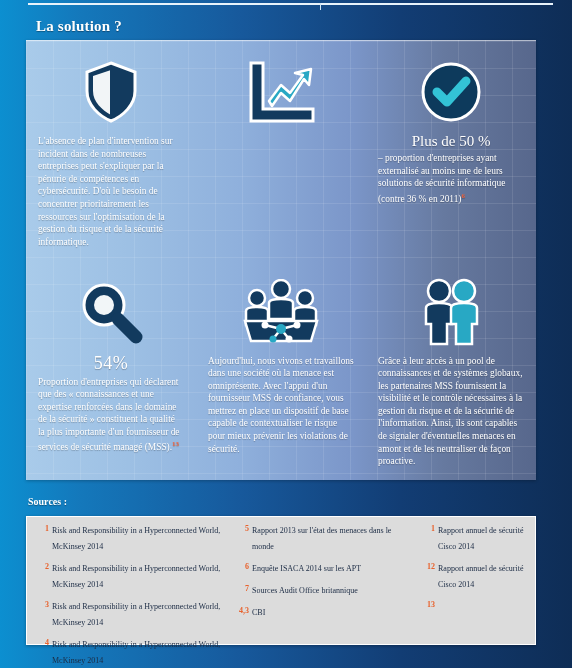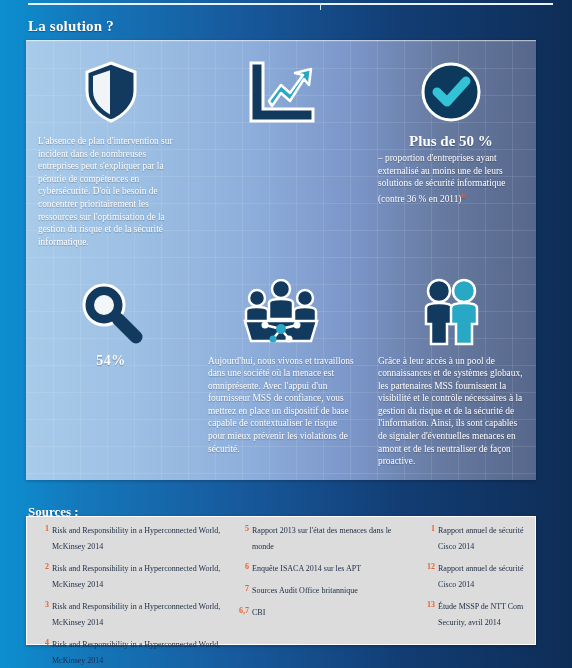--- a/index.html
+++ b/index.html
@@ -19,21 +19,21 @@
     width: 525px; height: 2px;
     background: #e8f3fb;
   }
   .top-rule-tick {
     position: absolute; left: 292px; top: 0px;
     width: 1px; height: 7px; background: #cfe4f2;
   }
 
   
   .section-title {
-    position: absolute; left: 28px; top: 18px;
+    position: absolute; left: 36px; top: 18px;
     color: #ffffff;
     font-size: 15px;
     font-weight: bold;
     letter-spacing: .2px;
     text-shadow: 0 1px 1px rgba(0,0,0,.35);
   }
 
   
   .panel {
     position: absolute;
@@ -58,26 +58,26 @@
   .icon-wrap {
     height: 82px;
     display: flex; align-items: center; justify-content: center;
   }
   .icon-wrap svg { display: block; }
 
   .stat {
     text-align: center;
     color: #ffffff;
     font-size: 15px;
-    font-weight: bold;
+    font-weight: normal;
     margin-bottom: 2px;
     text-shadow: 0 1px 1px rgba(0,0,0,.30);
   }
   .stat.bigpct {
-    font-size: 14px;
+    font-size: 18px;
     letter-spacing: .5px;
   }
 
   .body-text {
     color: #ffffff;
     font-size: 9.4px;
     line-height: 12.6px;
     text-align: left;
     text-shadow: 0 1px 1px rgba(0,0,0,.28);
   }
@@ -85,24 +85,23 @@
     color: #f0613a;
     font-size: 7px;
     font-weight: bold;
     vertical-align: super;
   }
 
   
   .sources-title {
     position: absolute; left: 28px; top: 496px;
     color: #ffffff;
-    font-size: 13px;
+    font-size: 10px;
     font-weight: bold;
     text-shadow: 0 1px 1px rgba(0,0,0,.35);
-    margin-top: 8px;
   }
 
   
   .sources-panel {
     position: absolute;
     left: 26px; top: 516px;
     width: 510px; height: 129px;
     background: #dcdcdc;
     border: 1px solid #ffffff;
     box-shadow: 0 1px 3px rgba(0,0,0,.3);
@@ -181,20 +180,21 @@
       <div class="icon-wrap">
         <svg width="64" height="64" viewBox="0 0 64 64">
           <circle cx="25" cy="25" r="20" fill="#123a5e" stroke="#ffffff" stroke-width="3"></circle>
           <circle cx="25" cy="25" r="10" fill="#f2f6f8"></circle>
           <path d="M39 39 L57 57" stroke="#123a5e" stroke-width="13" stroke-linecap="round"></path>
           <path d="M39 39 L57 57" stroke="#ffffff" stroke-width="16" stroke-linecap="round" opacity="0"></path>
           <path d="M38 38 L58 58" fill="none" stroke="#ffffff" stroke-width="3" stroke-linecap="round" opacity="0"></path>
         </svg>
       </div>
       <div class="stat bigpct">54%</div>
+      <div class="body-text"><span>Proportion d'entreprises qui déclarent que des « connaissances et une expertise renforcées dans le domaine de la sécurité » constituent la qualité la plus importante d'un fournisseur de services de sécurité managé (MSS).</span><sup class="ref">13</sup></div>
     </div>
 
     <div class="cell">
       <div class="icon-wrap">
         <svg width="92" height="66" viewBox="0 0 92 66">
           <circle cx="46" cy="10" r="9" fill="#123a5e" stroke="#ffffff" stroke-width="2.5"></circle>
           <path d="M34 24 C34 21 39 20 46 20 C53 20 58 21 58 24 L58 40 L34 40 Z" fill="#123a5e" stroke="#ffffff" stroke-width="2.5"></path>
           <circle cx="22" cy="19" r="8" fill="#123a5e" stroke="#ffffff" stroke-width="2.5"></circle>
           <path d="M11 32 C11 29 16 28 22 28 C28 28 33 29 33 32 L33 46 L11 46 Z" fill="#123a5e" stroke="#ffffff" stroke-width="2.5"></path>
           <circle cx="70" cy="19" r="8" fill="#123a5e" stroke="#ffffff" stroke-width="2.5"></circle>
@@ -256,31 +256,30 @@
       </div>
       <div class="src-item">
         <span class="src-num">6</span>
         <span class="src-text">Enquête ISACA 2014 sur les APT</span>
       </div>
       <div class="src-item">
         <span class="src-num">7</span>
         <span class="src-text">Sources Audit Office britannique</span>
       </div>
       <div class="src-item">
-        <span class="src-num">6,7</span>
+        <span class="src-num">4,3</span>
         <span class="src-text">CBI</span>
       </div>
     </div>
   <div class="src-col" id="sc2">
       <div class="src-item">
         <span class="src-num">1</span>
         <span class="src-text">Rapport annuel de sécurité Cisco 2014</span>
       </div>
       <div class="src-item">
         <span class="src-num">12</span>
         <span class="src-text">Rapport annuel de sécurité Cisco 2014</span>
       </div>
       <div class="src-item">
         <span class="src-num">13</span>
-        <span class="src-text">Étude MSSP de NTT Com Security, avril 2014</span>
       </div>
     </div>
 </div>
 
 </body></html>

